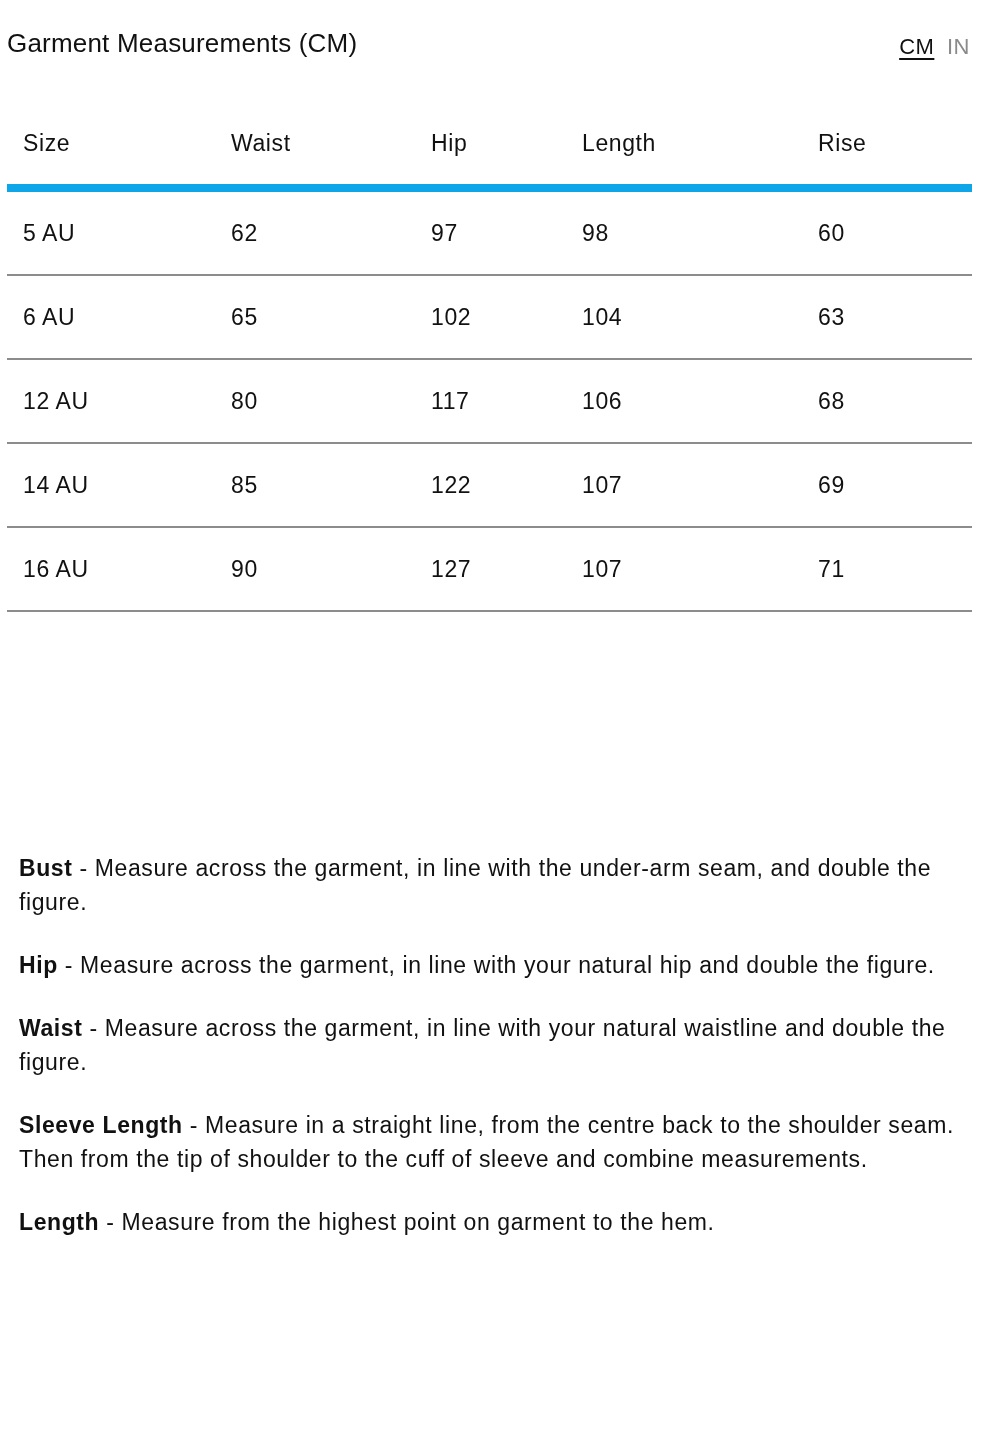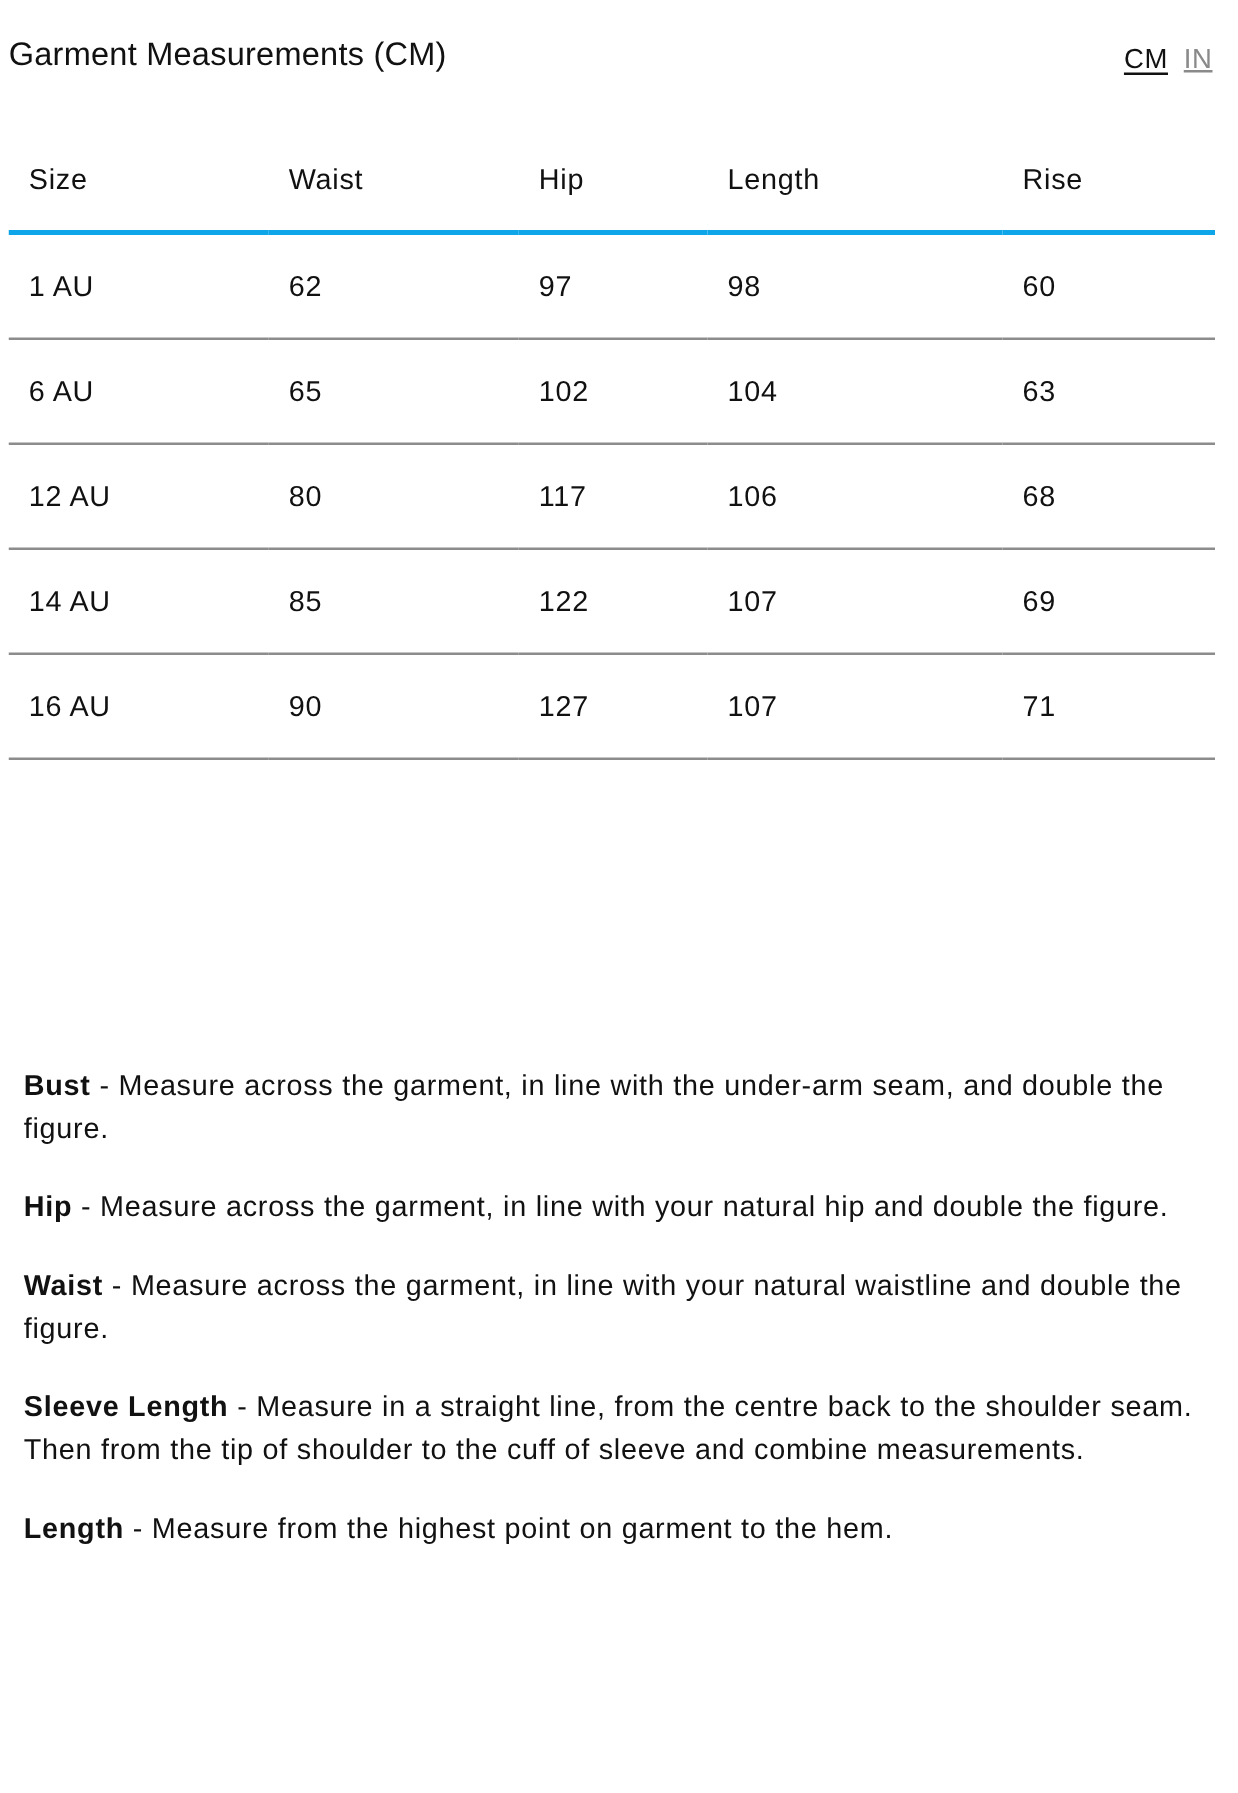--- a/index.html
+++ b/index.html
@@ -1,22 +1,22 @@
 <!DOCTYPE html>
 <html><head>
 <meta charset="utf-8">
 <style>
   html, body { margin:0; padding:0; background:#ffffff; }
   body { width:990px; height:1434px; position:relative; font-family:"Liberation Sans", sans-serif; color:#111111; overflow:hidden; }
   .title { position:absolute; left:7px; top:28px; font-size:26px; font-weight:400; letter-spacing:0.2px; color:#111; }
   .units { position:absolute; right:20px; top:34px; font-size:22px; letter-spacing:0.5px; }
   .unit-cm { color:#111; text-decoration:underline; text-underline-offset:4px; text-decoration-thickness:2px; cursor:pointer; }
-  .unit-in { color:#8a8a8a; margin-left:6px; cursor:pointer;text-decoration:underline; }
+  .unit-in { color:#8a8a8a; margin-left:6px; cursor:pointer; }
   table { position:absolute; left:7px; top:102px; width:965px; border-collapse:collapse; font-size:23px; letter-spacing:0.6px; }
-  th { text-align:left; font-weight:400; height:82px; padding:0 0 0 16px; border-bottom:4px solid #0ea5e9; }
+  th { text-align:left; font-weight:400; height:82px; padding:0 0 0 16px; border-bottom:8px solid #0ea5e9; }
   td { height:82px; padding:0 0 0 16px; border-bottom:2px solid #8c8c8c; }
   col.c1 { width:208px; } col.c2 { width:200px; } col.c3 { width:151px; } col.c4 { width:236px; } col.c5 { width:170px; }
   .notes { position:absolute; left:19px; top:851px; width:975px; font-size:23px; line-height:34px; letter-spacing:0.6px; color:#111; }
   .notes p { margin:0 0 29px 0; }
   .notes b { font-weight:700; }
 </style>
 </head>
 <body>
 
 <div class="title">Garment Measurements (CM)</div>
@@ -38,21 +38,21 @@
     <tr>
       <th>Size</th>
       <th>Waist</th>
       <th>Hip</th>
       <th>Length</th>
       <th>Rise</th>
     </tr>
   </thead>
   <tbody>
     <tr>
-      <td>1 AU</td>
+      <td>5 AU</td>
       <td>62</td>
       <td>97</td>
       <td>98</td>
       <td>60</td>
     </tr>
     <tr>
       <td>6 AU</td>
       <td>65</td>
       <td>102</td>
       <td>104</td>

